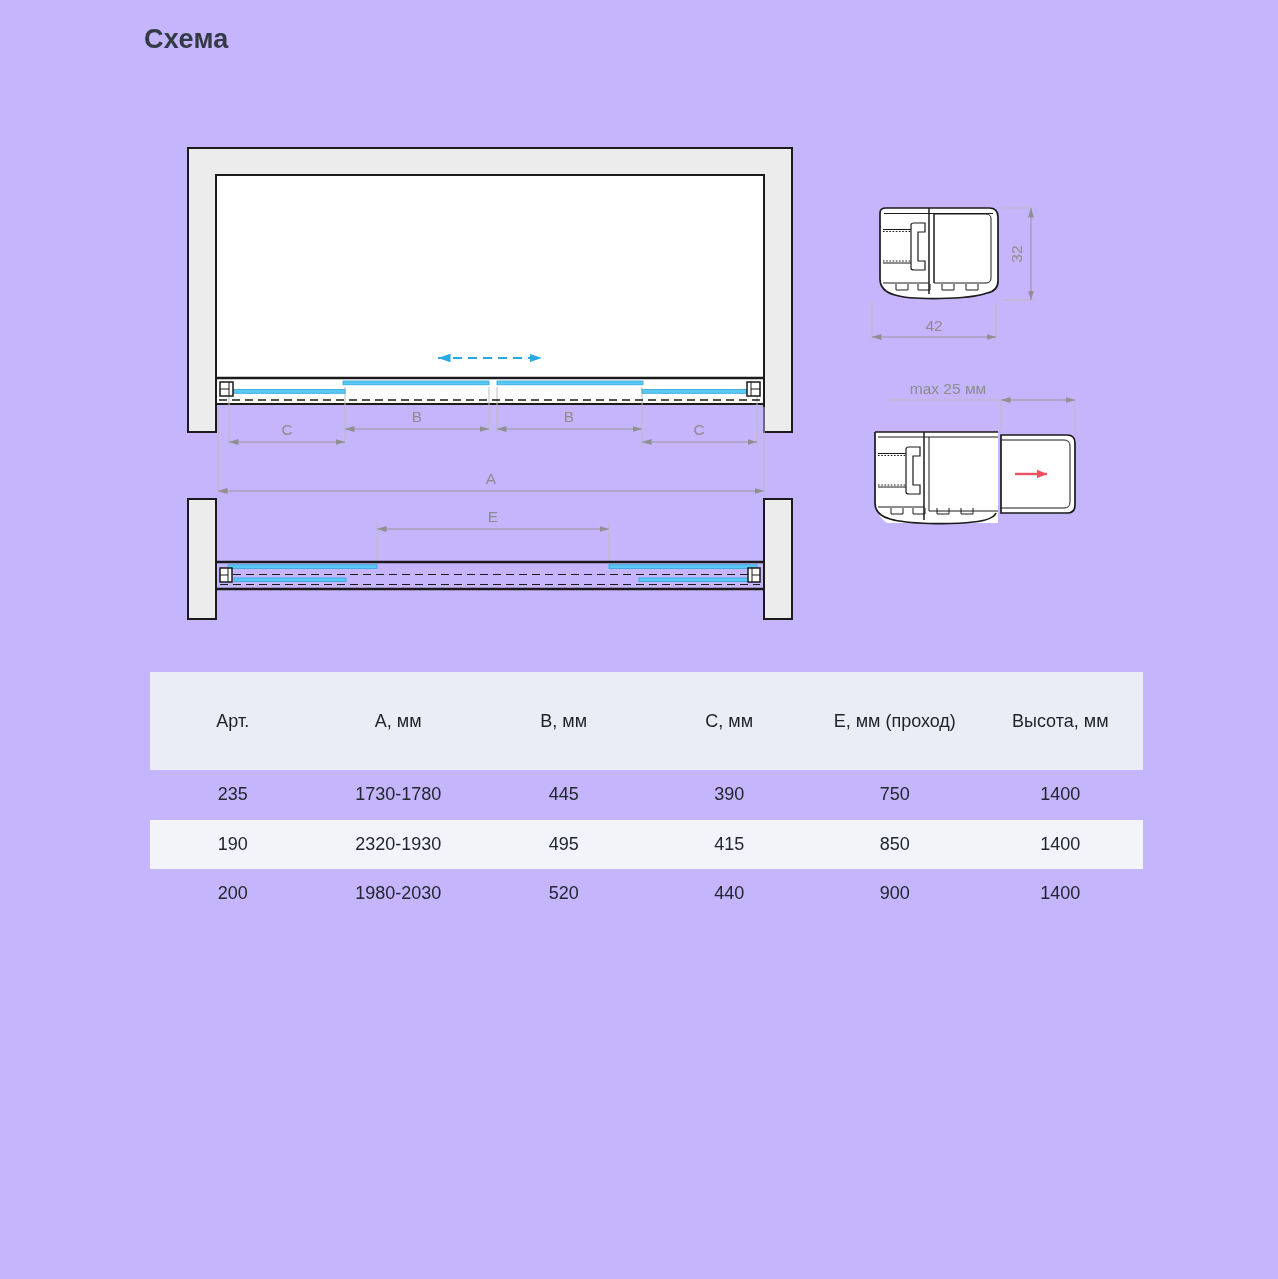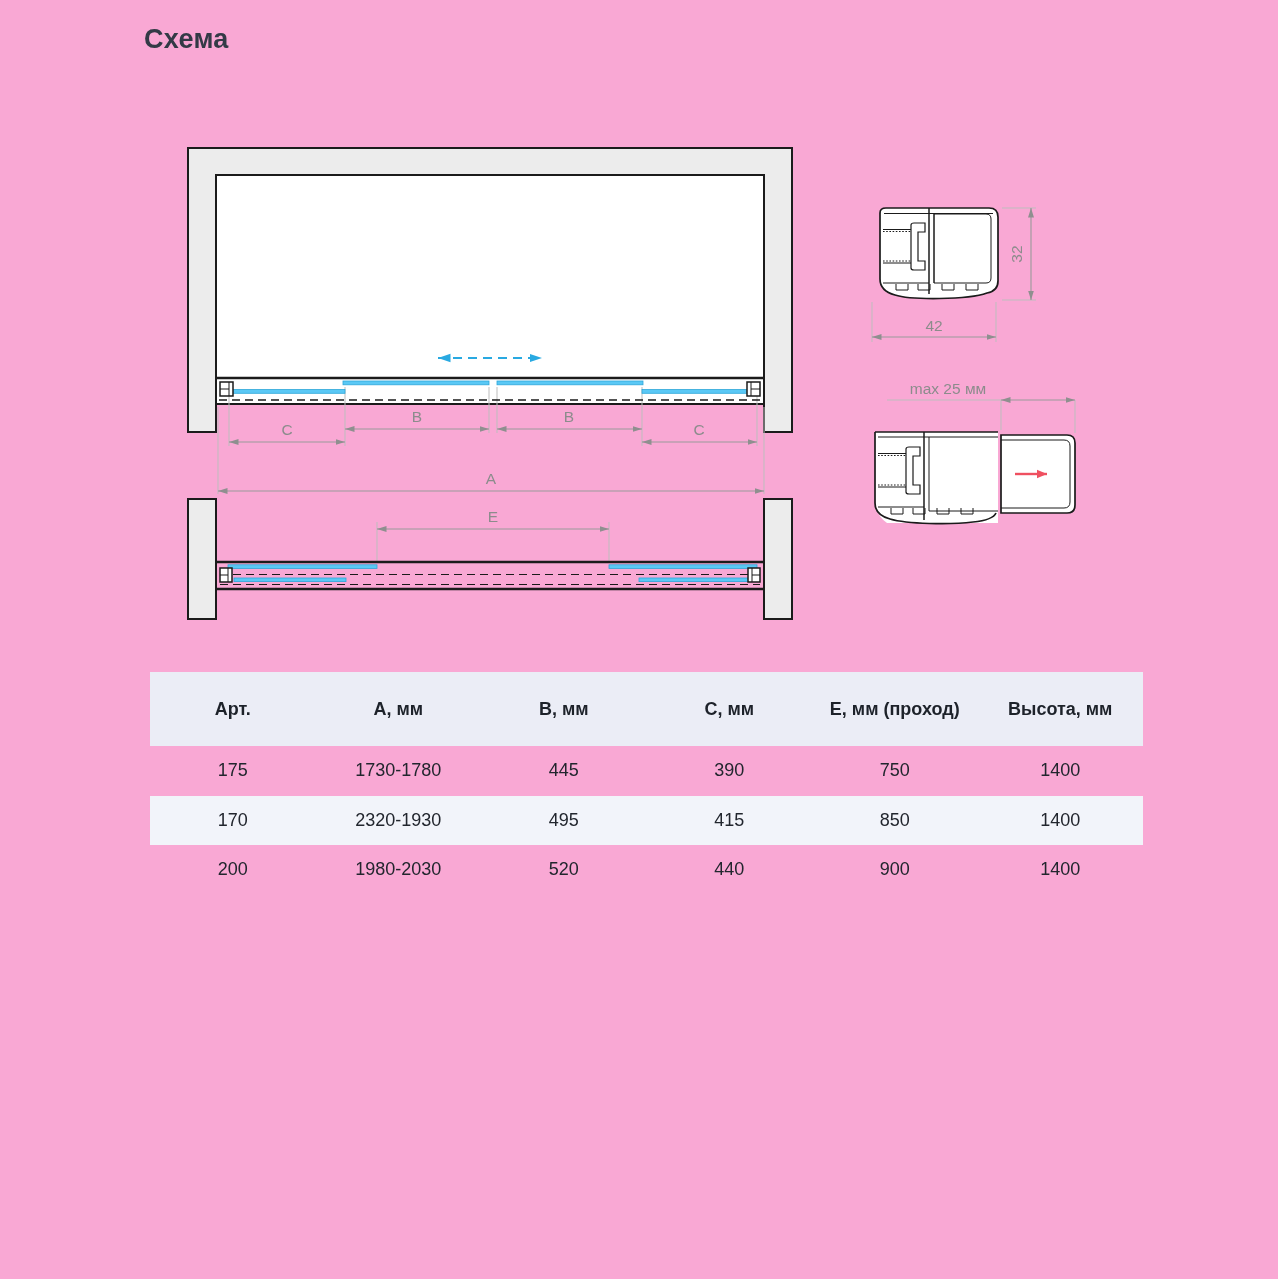--- a/index.html
+++ b/index.html
@@ -1,21 +1,21 @@
 <!DOCTYPE html>
 <html style="--glass: #5ac8f5; --glass-edge: #2da7d9; --slide-arrow: #29a9e1; --adjust-arrow: #ef5060; --wall-fill: #ececec; --outline: #1b1b1b; --dim-line: #9a9a9a; --dim-text: #8c8c8c; --title-text: #333a46; --table-text: #22262e; --header-bg: #ebedf6; --row-alt-bg: #f2f4fa;"><head>
 <meta charset="utf-8">
 <style>
   :root{
     --glass:#5ac8f5; --glass-edge:#2da7d9; --slide-arrow:#29a9e1; --adjust-arrow:#ef5060;
     --wall-fill:#ececec; --outline:#1b1b1b; --dim-line:#9a9a9a; --dim-text:#8c8c8c;
     --title-text:#333a46; --table-text:#22262e; --header-bg:#ebedf6; --row-alt-bg:#f2f4fa;
   }
   html,body{margin:0;padding:0;background:#fff;}
-  .page{position:relative;width:1278px;height:1279px;background:#f9a8d4;overflow:hidden;
+  .page{position:relative;width:1278px;height:1279px;background:#c4b5fd;overflow:hidden;
         font-family:"Liberation Sans",sans-serif;}
   .title{position:absolute;left:144px;top:24px;margin:0;font-size:27px;font-weight:700;
          color:var(--title-text);letter-spacing:.3px;}
   .dia{position:absolute;}
   #svg-plan{left:186px;top:142px;}
   #svg-open{left:186px;top:492px;}
   #svg-profile{left:850px;top:190px;}
   #svg-adjust{left:845px;top:375px;}
 
   .ln1{stroke:var(--outline);stroke-width:1;fill:none}
@@ -31,22 +31,22 @@
   .dimx{stroke:#bdbdbd;stroke-width:1;fill:none}
   .dimt{fill:var(--dim-text);font-size:15.5px;text-anchor:middle;font-family:"Liberation Sans",sans-serif;}
   .dash{stroke-dasharray:8 5}
   .serr{stroke-dasharray:1.6 1.6;stroke-width:1;stroke:var(--outline);fill:none}
   .body{fill:#fff;stroke:var(--outline);stroke-width:1.7}
   .slide{stroke:var(--slide-arrow);stroke-width:2;stroke-dasharray:9 6;fill:none}
   .red{stroke:var(--adjust-arrow);stroke-width:2.4;fill:none}
 
   table.spec{position:absolute;left:150px;top:672px;width:993px;border-collapse:collapse;
              table-layout:fixed;color:var(--table-text);font-size:18px;}
-  table.spec th{height:66px;background:var(--header-bg);font-weight:700;color:#1d222a;
-                text-align:center;vertical-align:middle;padding:4px;}
+  table.spec th{height:66px;background:var(--header-bg);font-weight:400;color:#1d222a;
+                text-align:center;vertical-align:middle;padding:16px;}
   table.spec td{height:49.6px;text-align:center;vertical-align:middle;padding:0;}
   table.spec tbody tr:nth-child(even){background:var(--row-alt-bg);}
 </style>
 </head>
 <body>
 
 <div class="page">
 
   <h2 class="title">Схема</h2>
 
@@ -231,29 +231,29 @@
           <th>Арт.</th>
           <th>А, мм</th>
           <th>В, мм</th>
           <th>С, мм</th>
           <th>Е, мм (проход)</th>
           <th>Высота, мм</th>
         </tr>
     </thead>
     <tbody>
         <tr>
-          <td>175</td>
+          <td>235</td>
           <td>1730-1780</td>
           <td>445</td>
           <td>390</td>
           <td>750</td>
           <td>1400</td>
         </tr>
         <tr>
-          <td>170</td>
+          <td>190</td>
           <td>2320-1930</td>
           <td>495</td>
           <td>415</td>
           <td>850</td>
           <td>1400</td>
         </tr>
         <tr>
           <td>200</td>
           <td>1980-2030</td>
           <td>520</td>

